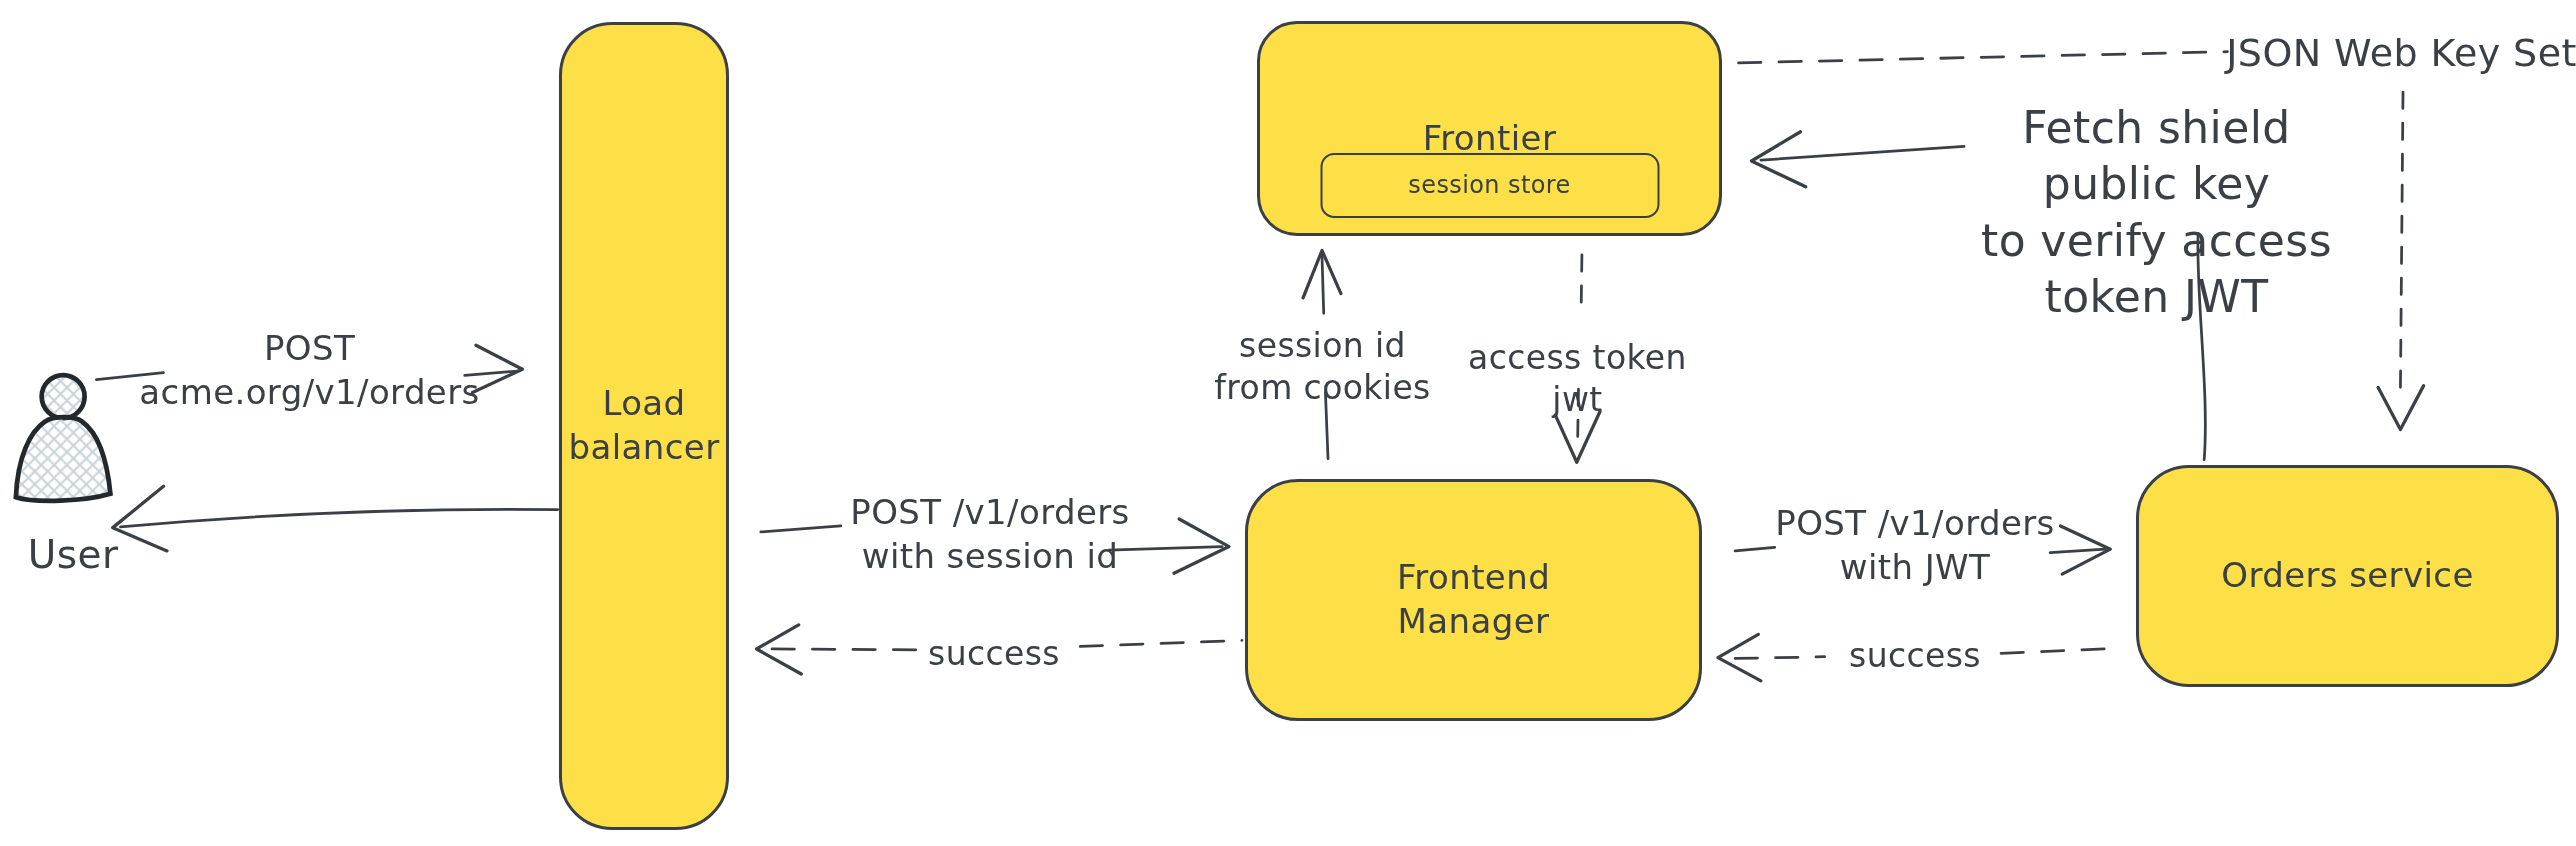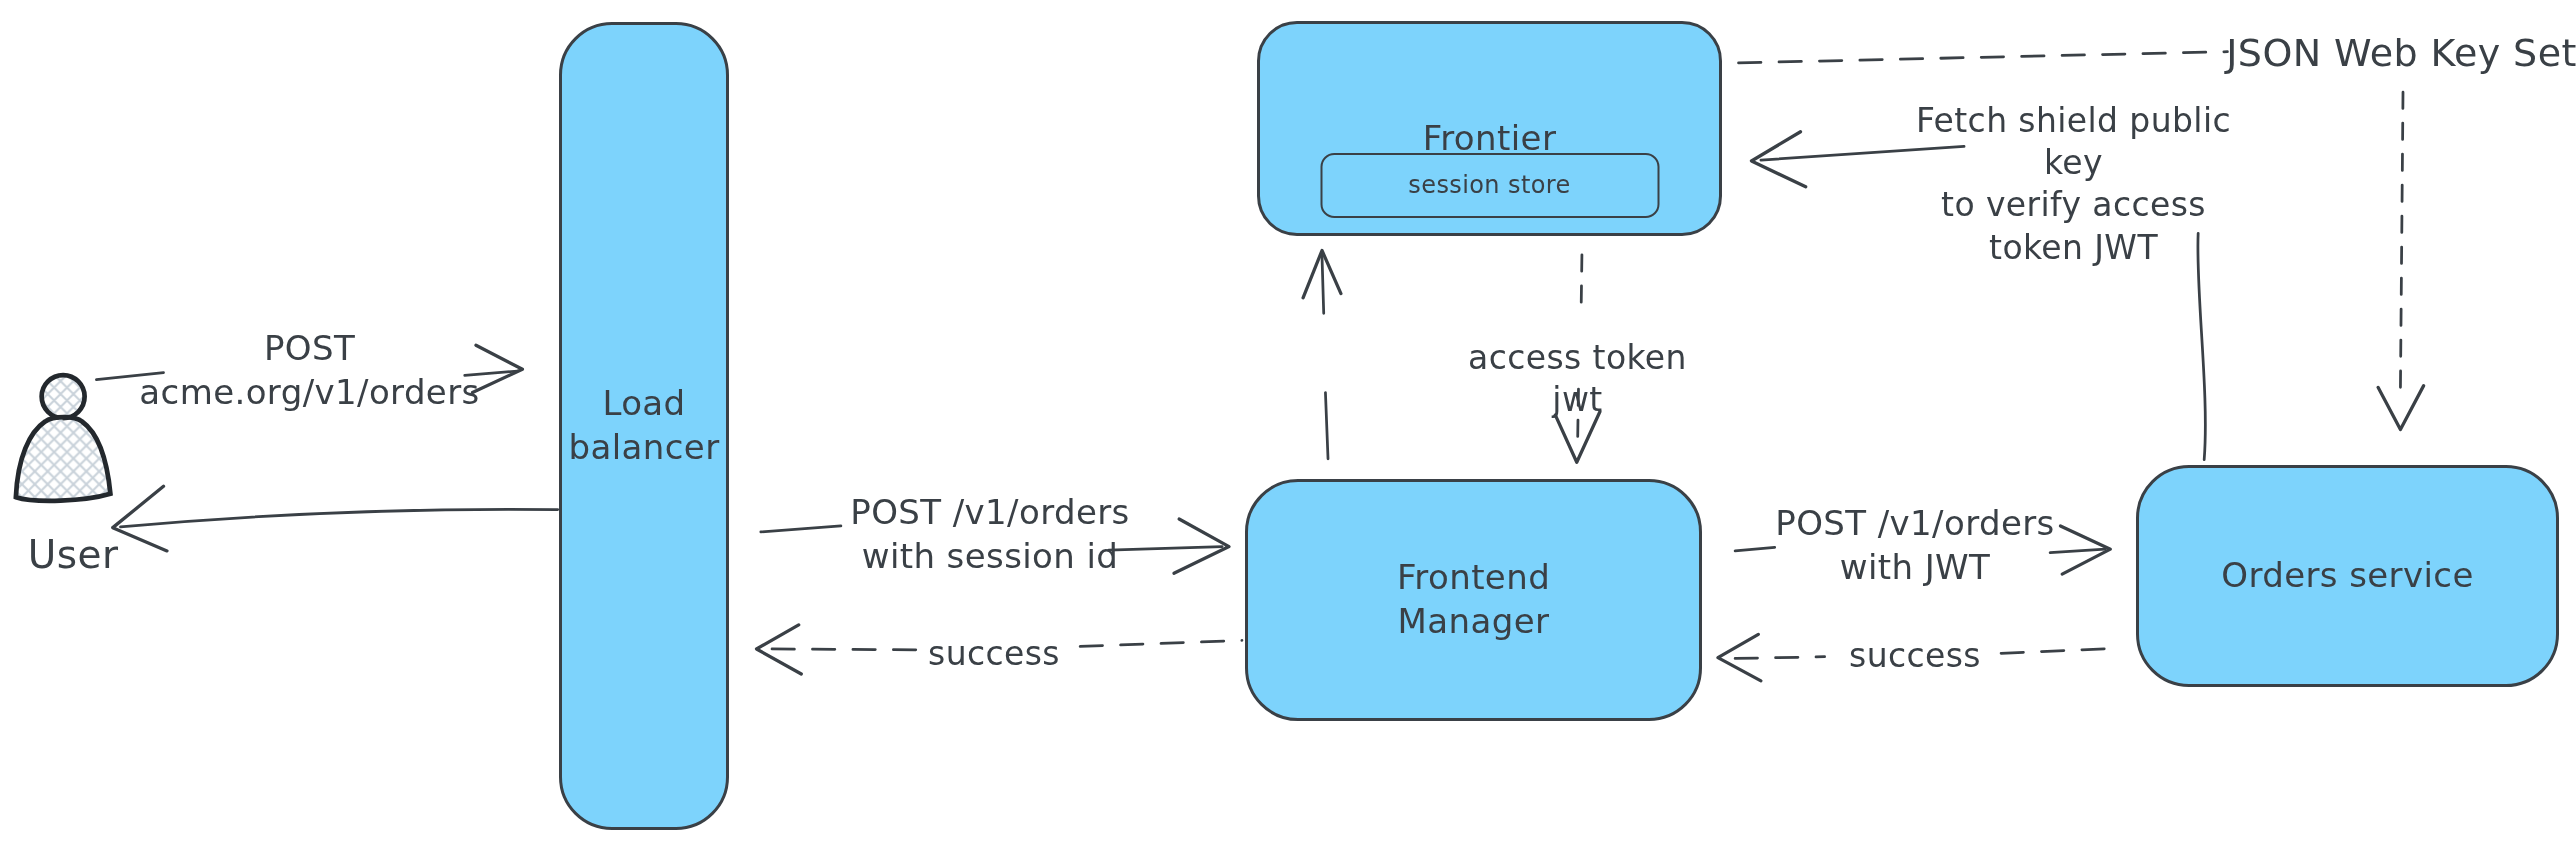--- a/index.html
+++ b/index.html
@@ -14,21 +14,21 @@
   }
   .arrows {
     position: absolute;
     left: 0; top: 0;
     width: 2576px; height: 847px;
     pointer-events: none;
   }
   .node {
     position: absolute;
     border: 3px solid #3a4046;
-    background: #7dd3fc;
+    background: #fde047;
     box-sizing: border-box;
     display: flex;
     align-items: center;
     justify-content: center;
   }
   .node-label, .edge-label, .free-label {
     white-space: pre-line;
     text-align: center;
     line-height: 1.28;
     color: #3a4046;
@@ -44,21 +44,21 @@
   #node-user            { position: absolute; left: 8.6px; top: 368px; width: 138px; height: 207px; }
   #user-label           { position: absolute; left: 0px; top: 162px; width: 129px; font-size: 39px; }
   #label-jwks           { left: 2225px; top: 29px;  width: 353px; font-size: 38px; }
   #edge-label-post-orders       { left: 129px;  top: 327px; width: 361px; font-size: 34px; }
   #edge-label-post-session-id   { left: 818px;  top: 491px; width: 344px; font-size: 34px; }
   #edge-label-session-id-cookies{ left: 1202px; top: 325px; width: 241px; font-size: 33px; }
   #edge-label-access-token-jwt  { left: 1457px; top: 337px; width: 241px; font-size: 33px; }
   #edge-label-post-jwt          { left: 1747px; top: 502px; width: 336px; font-size: 34px; }
   #edge-label-success-lb        { left: 908px; top: 633px; width: 172px; font-size: 33px; }
   #edge-label-success-fm        { left: 1829px; top: 635px; width: 172px; font-size: 33px; }
-  #edge-label-fetch-key         { left: 1884px; top: 100px; width: 379px; font-size: 33px; }
+  #edge-label-fetch-key         { left: 1967px; top: 100px; width: 379px; font-size: 44px; }
   .stroke      { stroke: #3a4046; stroke-width: 3.2; fill: none; stroke-linecap: round; stroke-linejoin: round; }
   .stroke-head { stroke: #3a4046; stroke-width: 3.8; fill: none; stroke-linecap: round; stroke-linejoin: round; }
   .dashed      { stroke-dasharray: 26 21; }
   .dashed-v    { stroke-dasharray: 19 17; }
 </style>
 </head>
 <body>
 
 <div class="canvas">
 
@@ -161,20 +161,22 @@
   <div class="node" id="node-orders-service">
     <div class="node-label">Orders service</div>
   </div>
 
   <div class="free-label" id="label-jwks">JSON Web Key Set</div>
 
   <div class="edge-label" id="edge-label-post-orders">POST
 acme.org/v1/orders</div>
   <div class="edge-label" id="edge-label-post-session-id">POST /v1/orders
 with session id</div>
+  <div class="edge-label" id="edge-label-session-id-cookies">session id
+from cookies</div>
   <div class="edge-label" id="edge-label-access-token-jwt">access token
 jwt</div>
   <div class="edge-label" id="edge-label-post-jwt">POST /v1/orders
 with JWT</div>
   <div class="edge-label" id="edge-label-success-lb">success</div>
   <div class="edge-label" id="edge-label-success-fm">success</div>
   <div class="edge-label" id="edge-label-fetch-key">Fetch shield public key
 to verify access
 token JWT</div>
 

